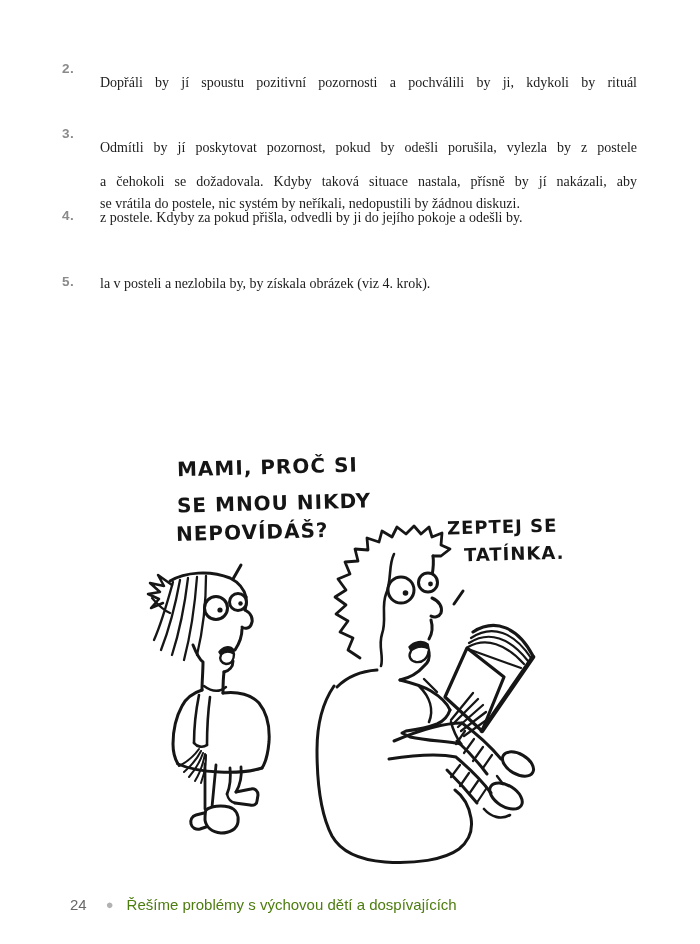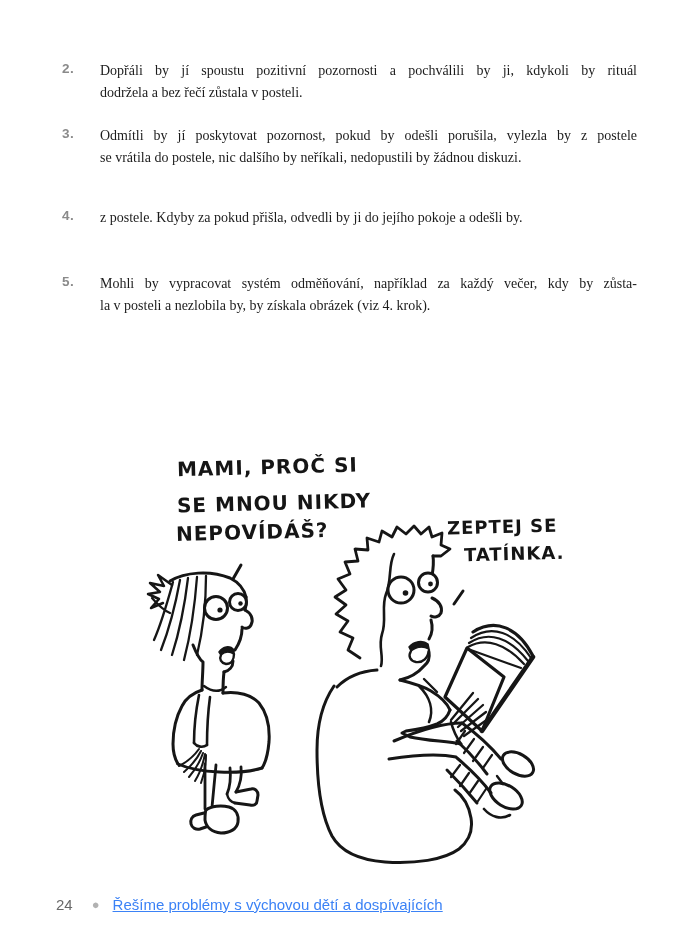--- a/index.html
+++ b/index.html
@@ -28,85 +28,85 @@
   .txt{
     margin-left:38px;
     width:537px;
     font-size:14px;
     line-height:22px;
   }
   .ln{white-space:normal;}
   .ln.just{
     text-align:justify;
     text-align-last:justify;
+    margin-top:12px;
     -moz-text-align-last:justify;
   }
   .speech{
     position:absolute;
     font-family:"DejaVu Sans", sans-serif;
     font-weight:bold;
     color:#151515;
     letter-spacing:1px;
     white-space:nowrap;
     transform:rotate(-1.5deg);
   }
   .speech.child{font-size:20px;}
   .speech.mother{font-size:18px;}
   .cartoon{position:absolute;left:0;top:0;}
   .footer{
     position:absolute;
-    left:56px;top:894px;
+    left:70px;top:894px;
     display:flex;
     align-items:center;
     font-family:"Liberation Sans", sans-serif;
     font-size:15px;
     line-height:22px;
     justify-content:flex-end;
   }
   .pnum{color:#696969;}
   .fbullet{
     color:#b2b2b2;
     font-size:13px;
     margin-left:19px;
     margin-right:13px;
   }
-  .btitle{color:#3b82f6;text-decoration:underline;}
+  .btitle{color:#4d7c0f;}
 </style>
 </head>
 <body>
 
 <div class="page">
 
   <div class="item" style="top:60px">
     <span class="num">2.</span>
     <div class="txt">
       <div class="ln just">Dopřáli by jí spoustu pozitivní pozornosti a pochválili by ji, kdykoli by rituál</div>
-      <div class="ln">dodržela a bez řečí zůstala v posteli.</div>
     </div>
   </div>
 
   <div class="item" style="top:125px">
     <span class="num">3.</span>
     <div class="txt">
       <div class="ln just">Odmítli by jí poskytovat pozornost, pokud by odešli porušila, vylezla by z postele</div>
-      <div class="ln">se vrátila do postele, nic dalšího by neříkali, nedopustili by žádnou diskuzi.</div>
+      <div class="ln just">a čehokoli se dožadovala. Kdyby taková situace nastala, přísně by jí nakázali, aby</div>
+      <div class="ln">se vrátila do postele, nic systém by neříkali, nedopustili by žádnou diskuzi.</div>
     </div>
   </div>
 
   <div class="item" style="top:207px">
     <span class="num">4.</span>
     <div class="txt">
       <div class="ln">z postele. Kdyby za pokud přišla, odvedli by ji do jejího pokoje a odešli by.</div>
     </div>
   </div>
 
   <div class="item" style="top:273px">
     <span class="num">5.</span>
     <div class="txt">
-      <div class="ln just">Mohli by vypracovat systém odměňování, například za každý večer, kdy by zůsta-</div>
       <div class="ln">la v posteli a nezlobila by, by získala obrázek (viz 4. krok).</div>
     </div>
   </div>
 
   <div class="speech child" style="left:177px;top:455px">MAMI, PROČ SI</div>
   <div class="speech child" style="left:177px;top:491px">SE MNOU NIKDY</div>
   <div class="speech child" style="left:176px;top:520px">NEPOVÍDÁŠ?</div>
   <div class="speech mother" style="left:447px;top:516px">ZEPTEJ SE</div>
   <div class="speech mother" style="left:464px;top:543px">TATÍNKA.</div>
 

